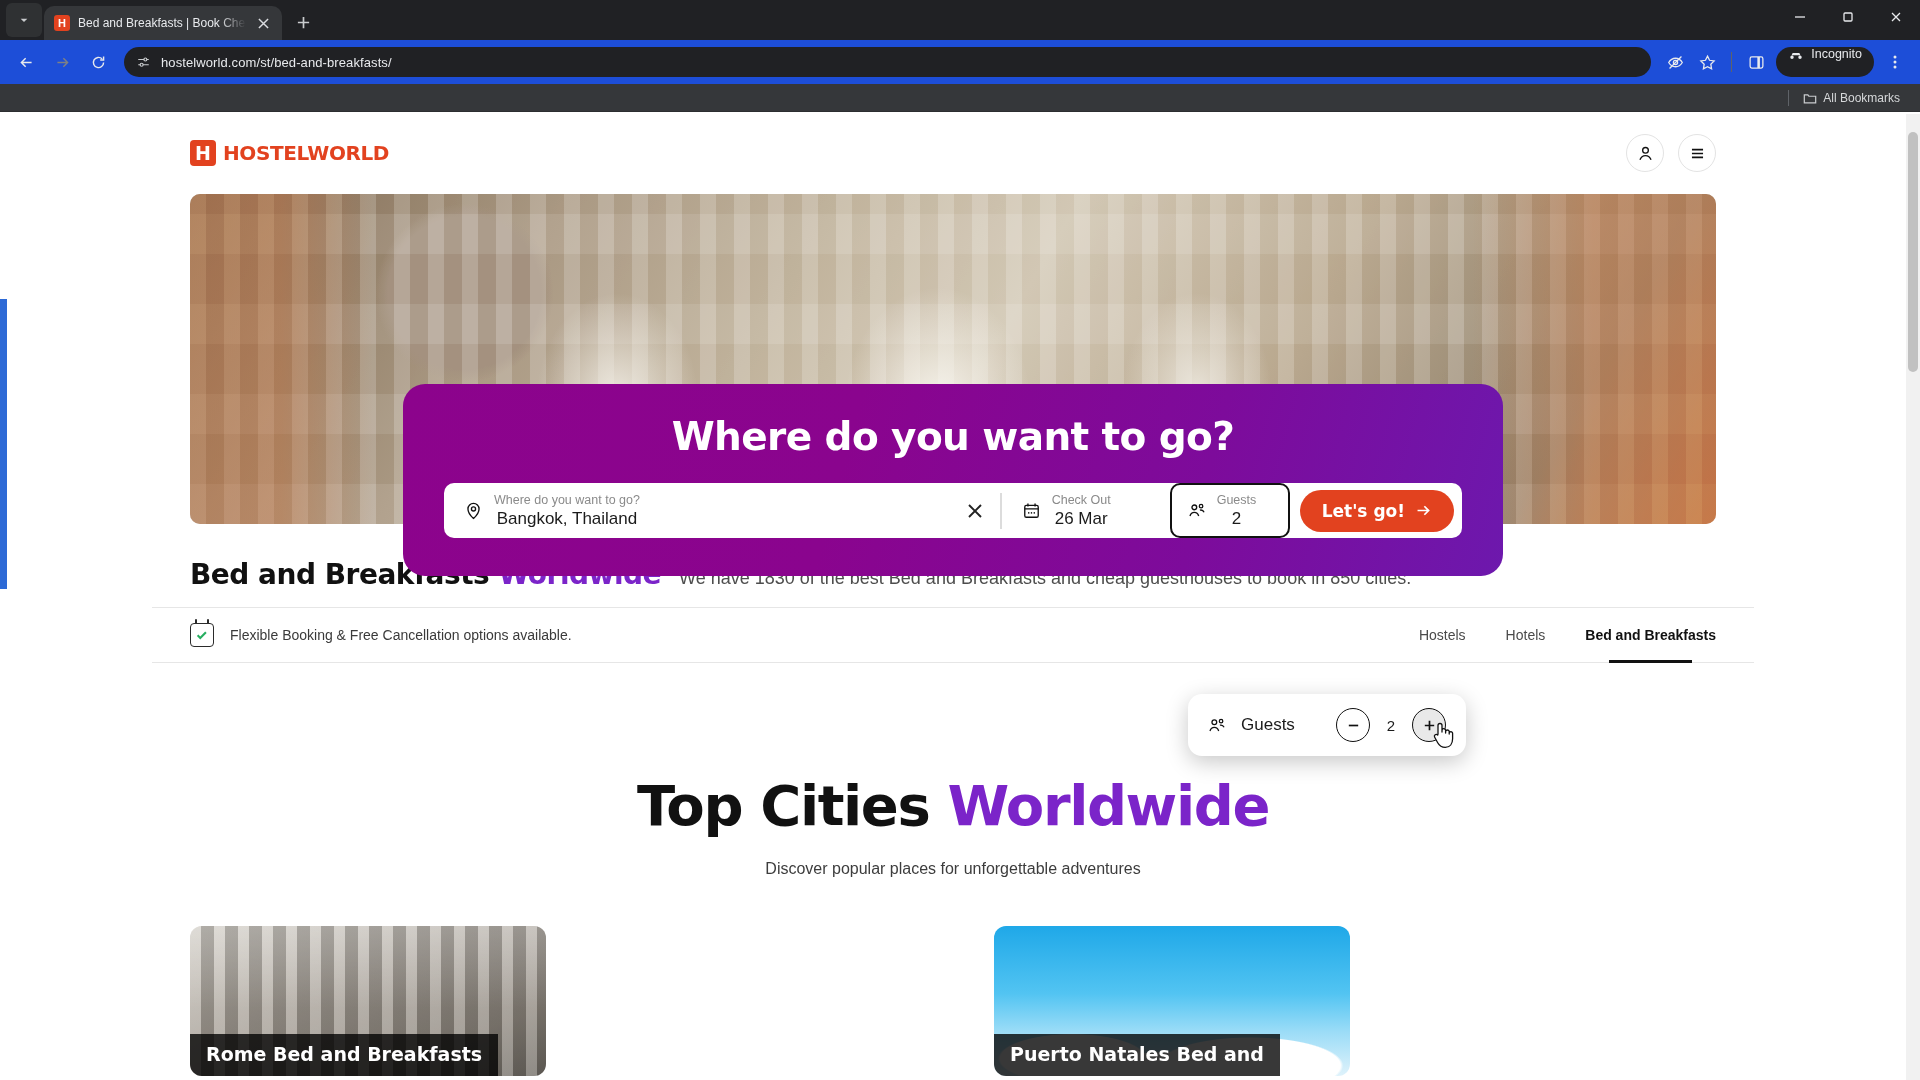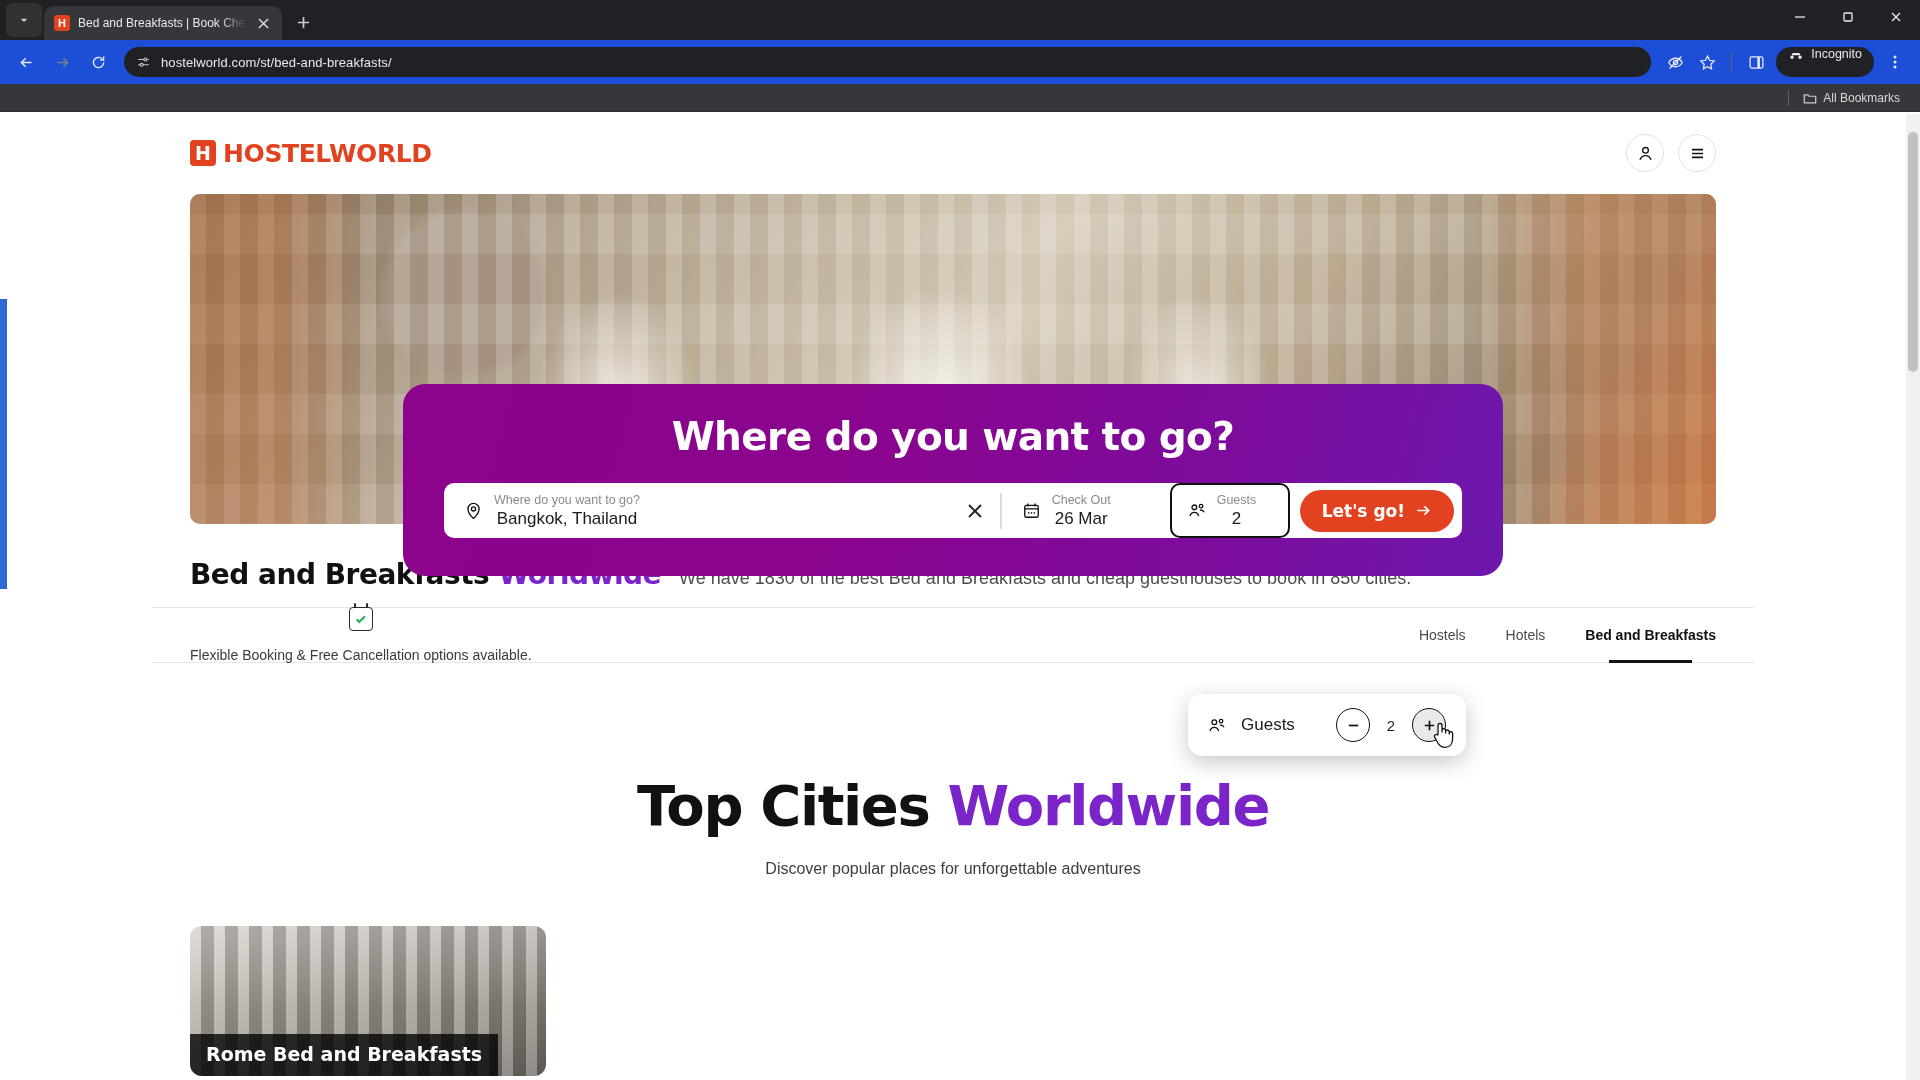--- a/index.html
+++ b/index.html
@@ -104,21 +104,21 @@
   .site-header {
     height: 78px; display:flex; align-items:center; justify-content:space-between;
     padding: 0 190px 0 190px;
   }
   .logo { display:flex; align-items:center; gap:7px; cursor:pointer; }
   .logo-mark {
     width:26px;height:26px;border-radius:4px;background:#e2421f;color:#fff;
     font-weight:bold;font-size:19px;line-height:26px;text-align:center;
     font-family:"DejaVu Sans",sans-serif;
   }
-  .logo-text { font-size:25px; font-weight:bold; color:#e2421f; letter-spacing:-0.4px;
+  .logo-text { font-size:20px; font-weight:bold; color:#e2421f; letter-spacing:-0.4px;
      font-family:"DejaVu Sans",sans-serif; }
   .header-right { display:flex; align-items:center; gap:14px; }
   .circbtn { width:38px;height:38px;border-radius:50%;border:1px solid #e3e3e3;
      background:#fff; display:flex;align-items:center;justify-content:center;cursor:pointer; }
   .circbtn svg { width:19px;height:19px; stroke:#111; stroke-width:1.7; fill:none; }
 
   
   .hero {
     position:relative; margin: 2px 190px 0 190px; height: 330px; border-radius:10px;
     overflow:visible;
@@ -214,21 +214,21 @@
   .bb-title { font-size: 28px; font-weight:bold; color:#111; letter-spacing:-0.5px;
      font-family:"DejaVu Sans",sans-serif; }
   .bb-title .accent { color:#7b24c9; }
   .bb-sub { font-size: 18px; color:#4d4d4d; }
 
   .tabsrow {
     margin: 16px 152px 0 152px; height: 56px; border-top:1px solid #e6e6e6;
     border-bottom:1px solid #e6e6e6; display:flex; align-items:center;
     justify-content:space-between; padding: 0 38px;
   }
-  .flexbook { display:flex; align-items:center; gap:16px;flex-direction:column; }
+  .flexbook { display:flex; align-items:center; gap:16px; }
   .flexbook-ico { width:24px;height:24px; border:1.6px solid #2b2b2b; border-radius:4px;
      display:flex;align-items:center;justify-content:center; position:relative; }
   .flexbook-ico::before{content:"";position:absolute;top:-5px;left:4px;width:2px;height:5px;background:#2b2b2b;border-radius:1px;}
   .flexbook-ico::after{content:"";position:absolute;top:-5px;right:4px;width:2px;height:5px;background:#2b2b2b;border-radius:1px;}
   .flexbook-ico svg { width:14px;height:14px; stroke:#27ae60; stroke-width:2.4; fill:none; }
   .flexbook-txt { font-size:14px; color:#3a3a3a; }
   .tabnav { display:flex; align-items:center; gap:40px; height:100%; }
   .tabitem { font-size:14px; color:#4a4a4a; cursor:pointer; height:100%;
      display:flex;align-items:center; position:relative; }
   .tabitem.active { color:#111; font-weight:bold; }
@@ -512,20 +512,23 @@
           <span class="accent">Worldwide</span>
         </div>
         <div class="tc-sub">Discover popular places for unforgettable adventures</div>
       </div>
 
       <div class="citygrid">
         <div class="citycard c1">
           <div class="city-label">Rome Bed and Breakfasts</div>
         </div>
         <div style="width:356px;flex:none"></div>
+        <div class="citycard c2">
+          <div class="city-label">Puerto Natales Bed and</div>
+        </div>
       </div>
 
     </div>
 
     <div class="guests-pop">
       <span class="gp-icon">
         <svg viewBox="0 0 24 24">
             <circle cx="8" cy="8" r="3"></circle>
             <path d="M2.5 19c.9-3 3-4.6 5.5-4.6S12.6 16 13.5 19"></path>
             <circle cx="16.5" cy="6.5" r="2.2"></circle>

